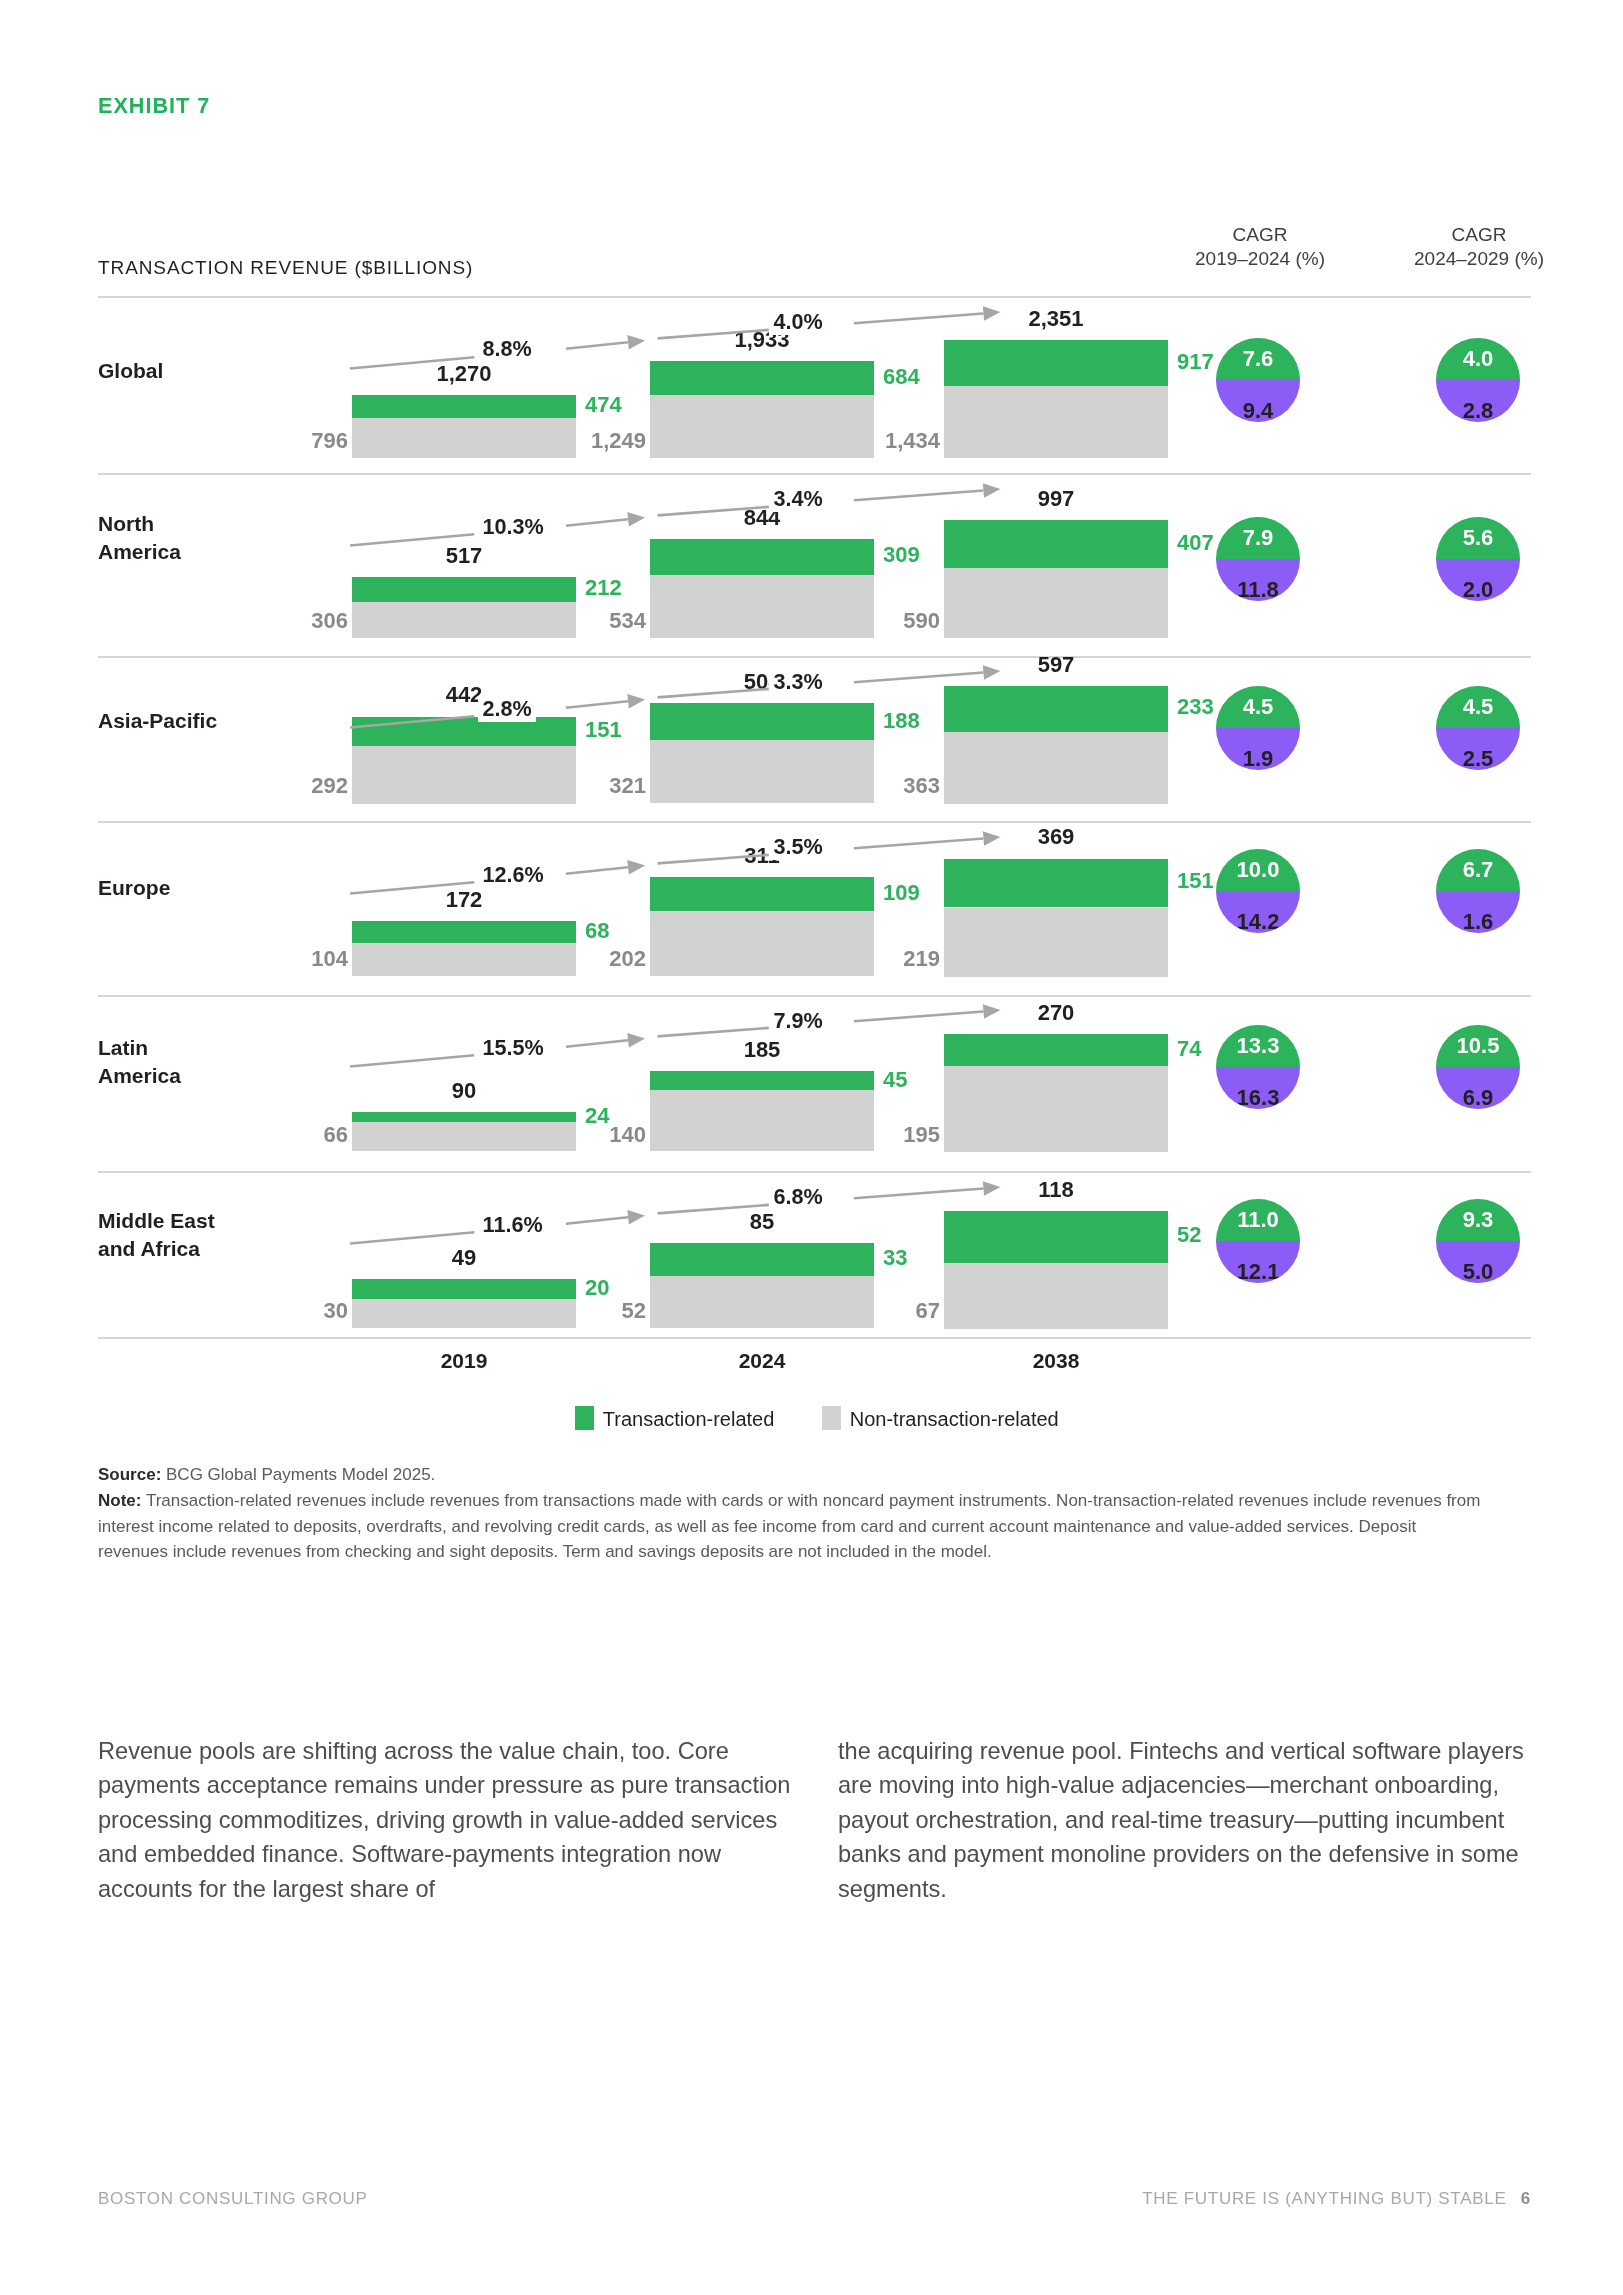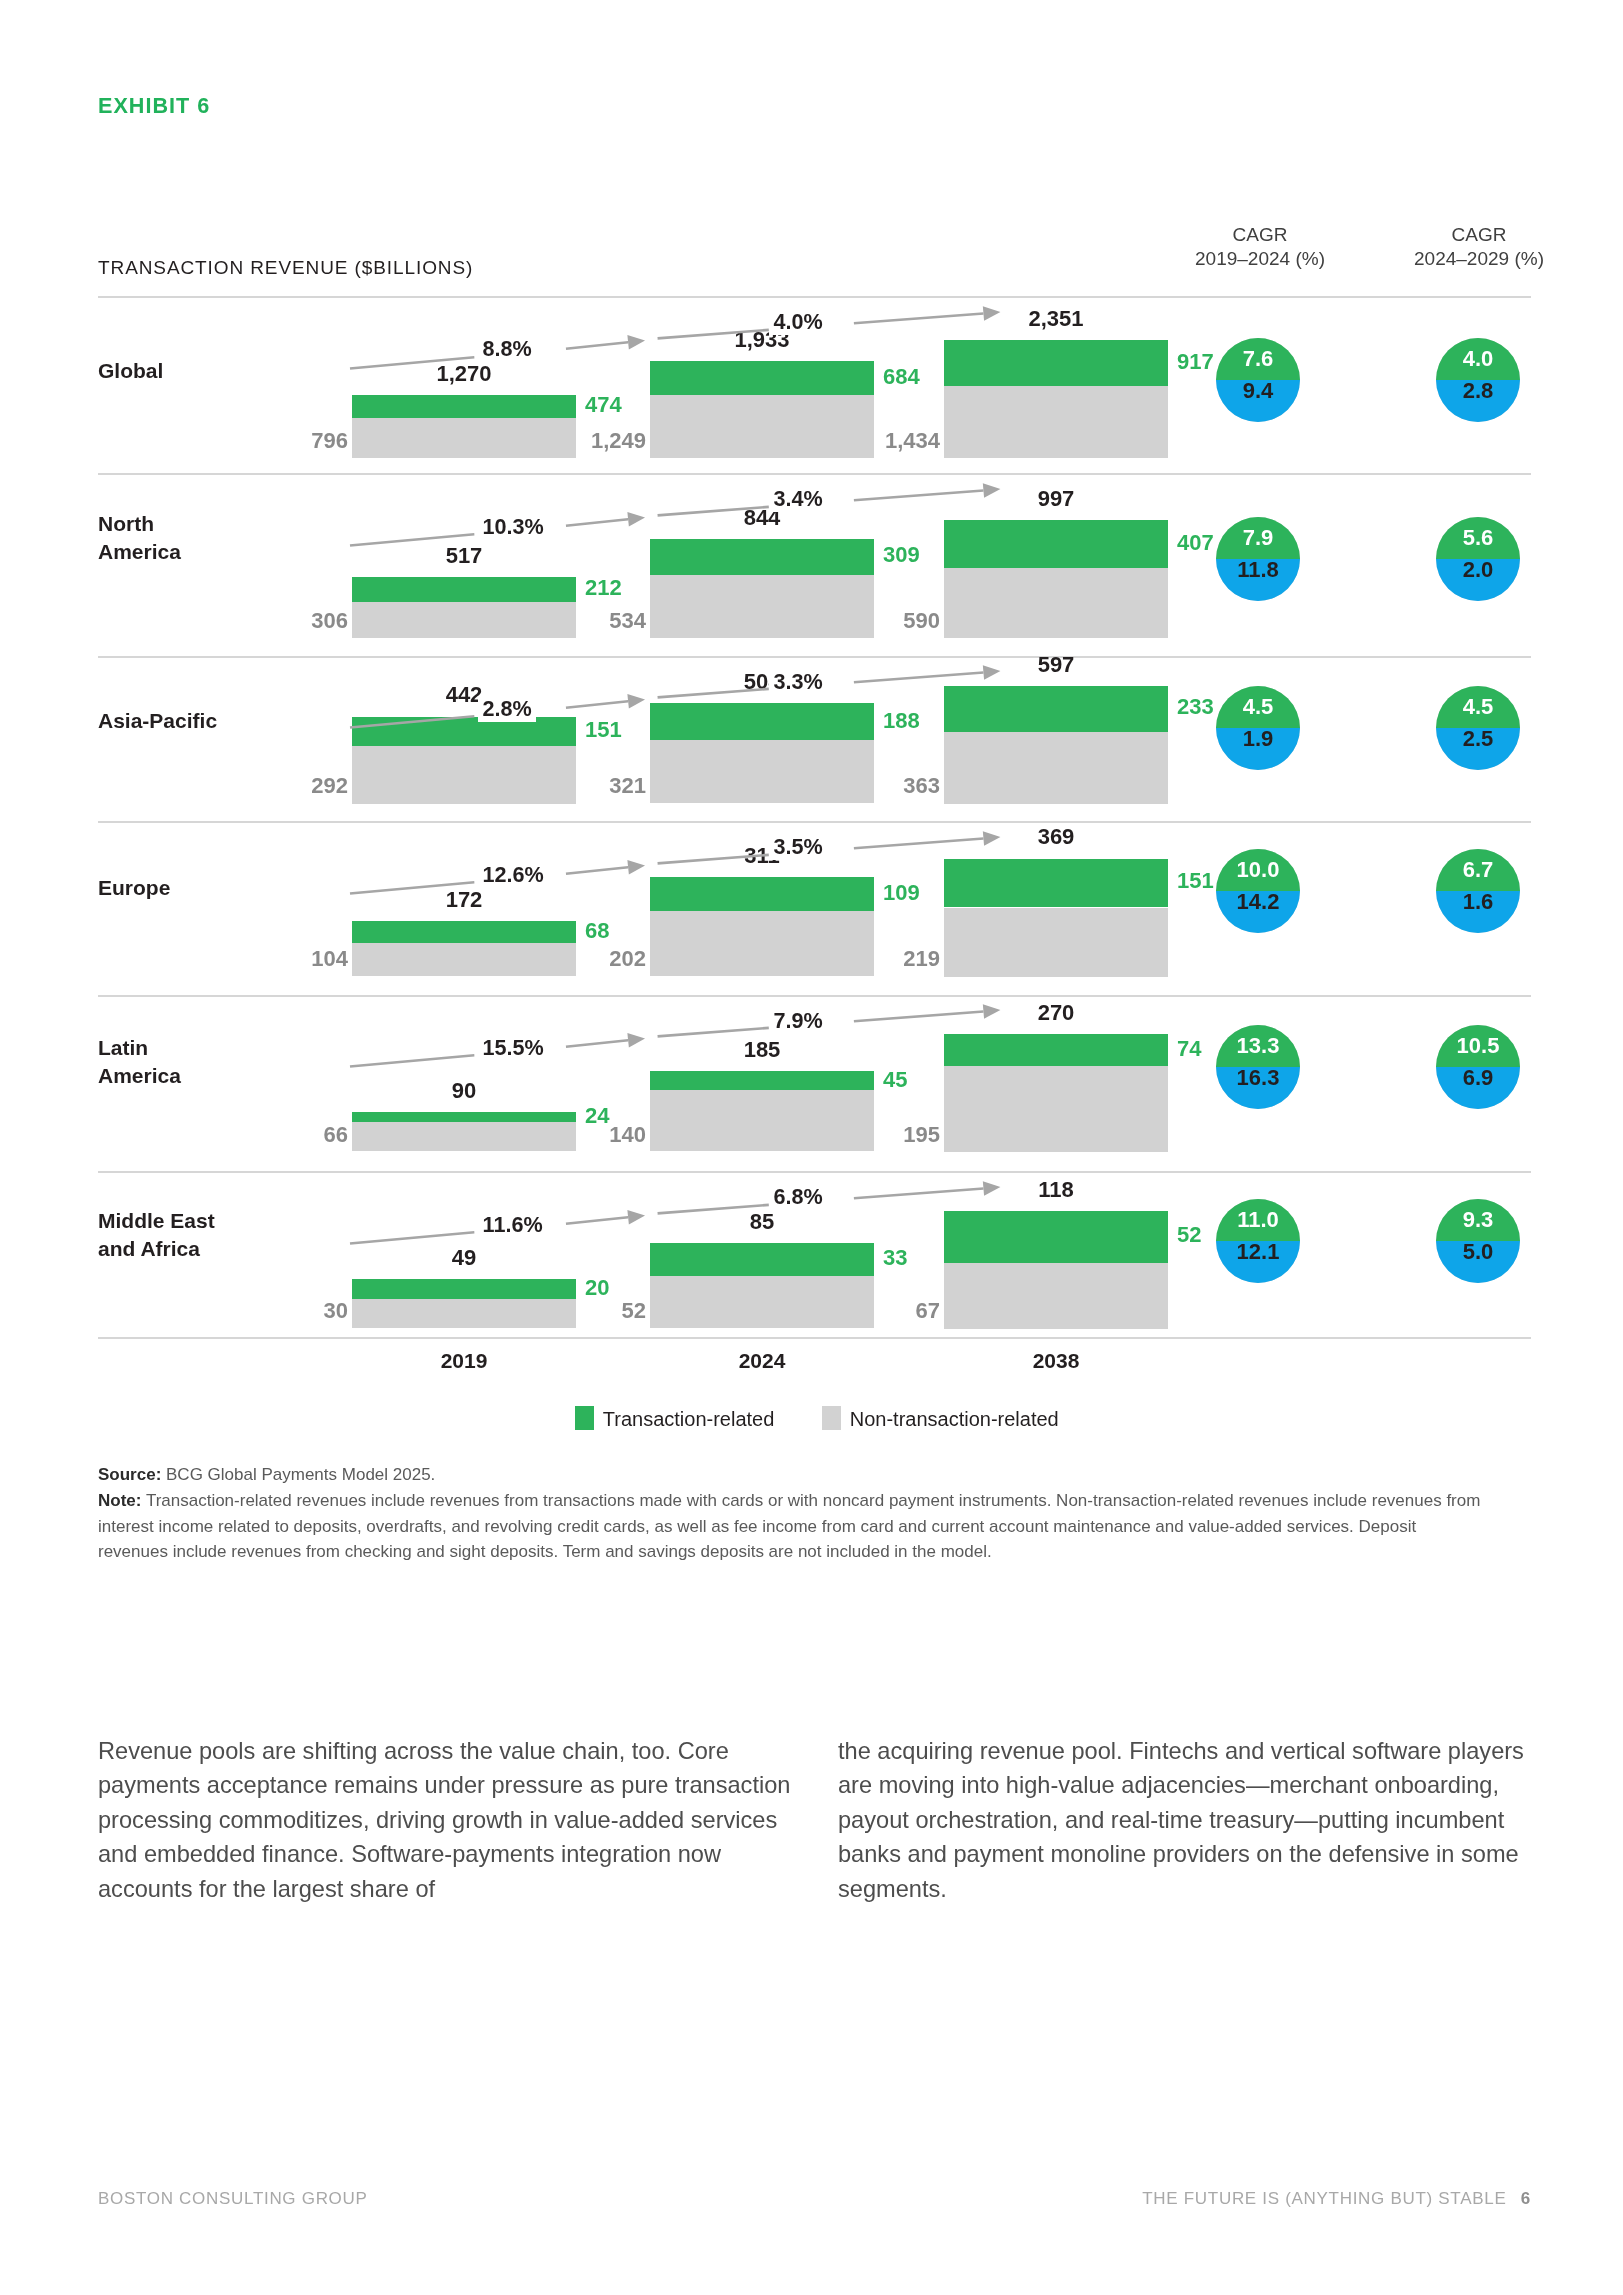--- a/index.html
+++ b/index.html
@@ -64,21 +64,21 @@
   .donut{
     position:absolute;width:84px;height:84px;border-radius:50%;
     overflow:hidden;background:#d6d6d6;
   }
   .donut .top{
     position:absolute;left:0;top:0;width:100%;height:50%;
     background:#2db35b;display:flex;align-items:center;justify-content:center;
   }
   .donut .bot{
     position:absolute;left:0;bottom:0;width:100%;height:50%;
-    background:#0ea5e9;display:flex;align-items:flex-start;justify-content:center;
+    background:#8b5cf6;display:flex;align-items:flex-end;justify-content:center;
   }
   .donut .top span{font-size:22px;font-weight:bold;color:#ffffff;line-height:1;}
   .donut .bot span{font-size:22px;font-weight:bold;color:#231f20;line-height:1;}
 
   
   .axis-year{
     position:absolute;font-size:21px;font-weight:bold;color:#231f20;
     width:224px;text-align:center;
   }
 
@@ -116,21 +116,21 @@
     position:absolute;right:92px;top:2189px;
     font-size:17px;letter-spacing:0.7px;color:#a8a8a8;white-space:nowrap;
   }
   .footer-right .pg{color:#8f8f8f;font-weight:bold;margin-left:14.4px;}
 </style>
 </head>
 <body>
 
 <div class="page">
 
-  <div class="exhibit-label">EXHIBIT 6</div>
+  <div class="exhibit-label">EXHIBIT 7</div>
   <div class="unit-label">TRANSACTION REVENUE ($BILLIONS)</div>
 
   <div class="cagr-head one">
     <div>CAGR</div>
     <div>2019–2024 (%)</div>
   </div>
   <div class="cagr-head two">
     <div>CAGR</div>
     <div>2024–2029 (%)</div>
   </div>

